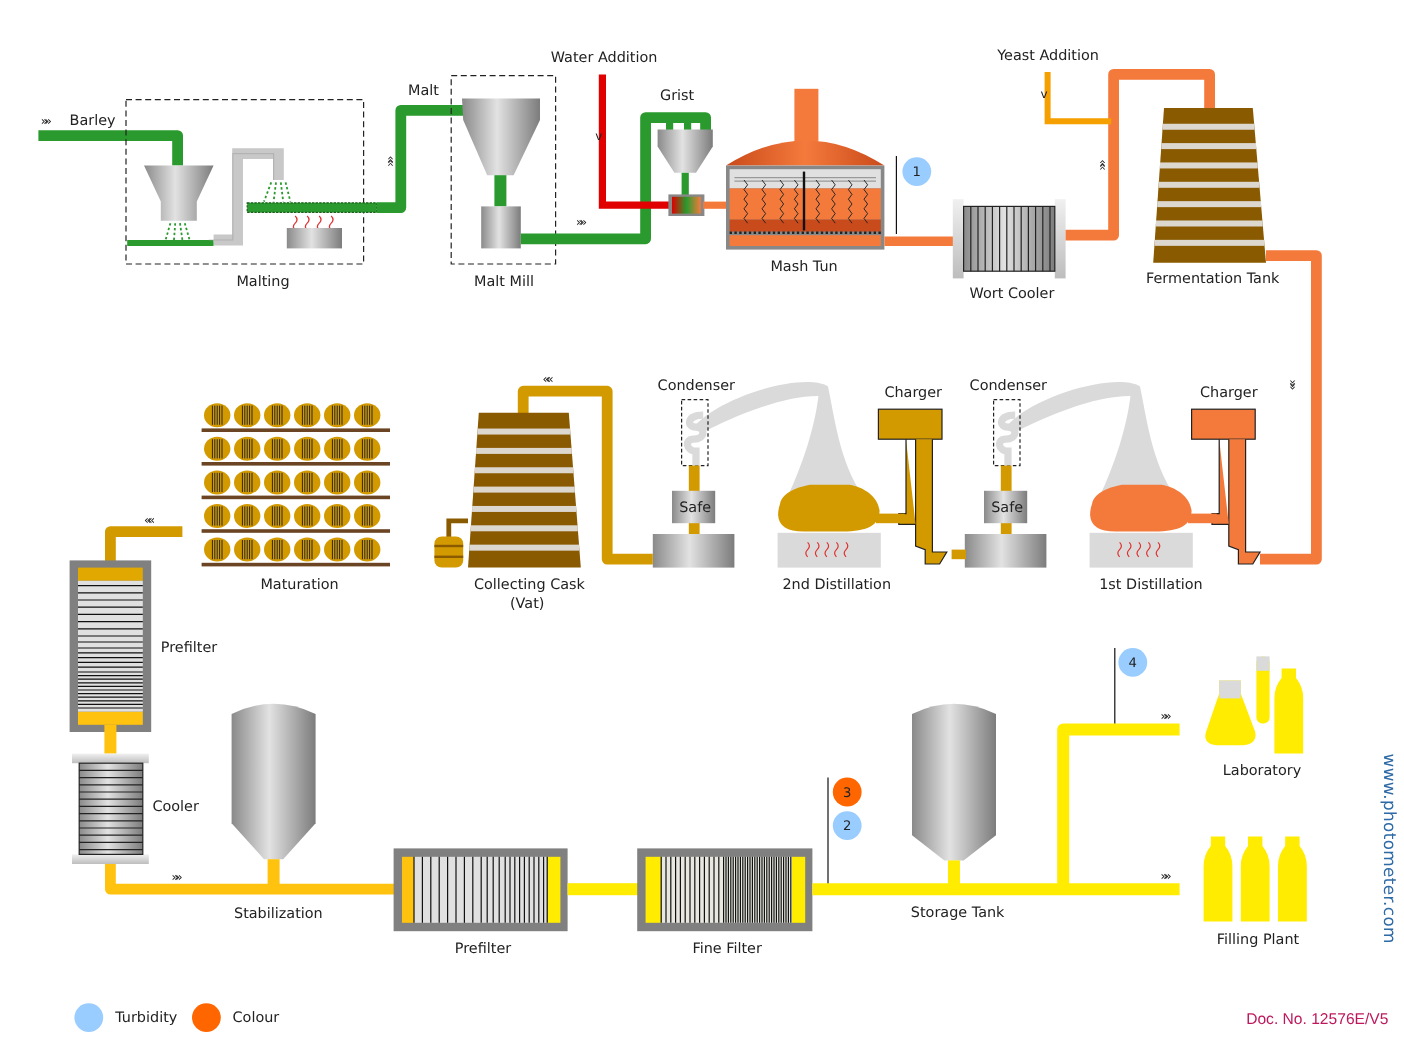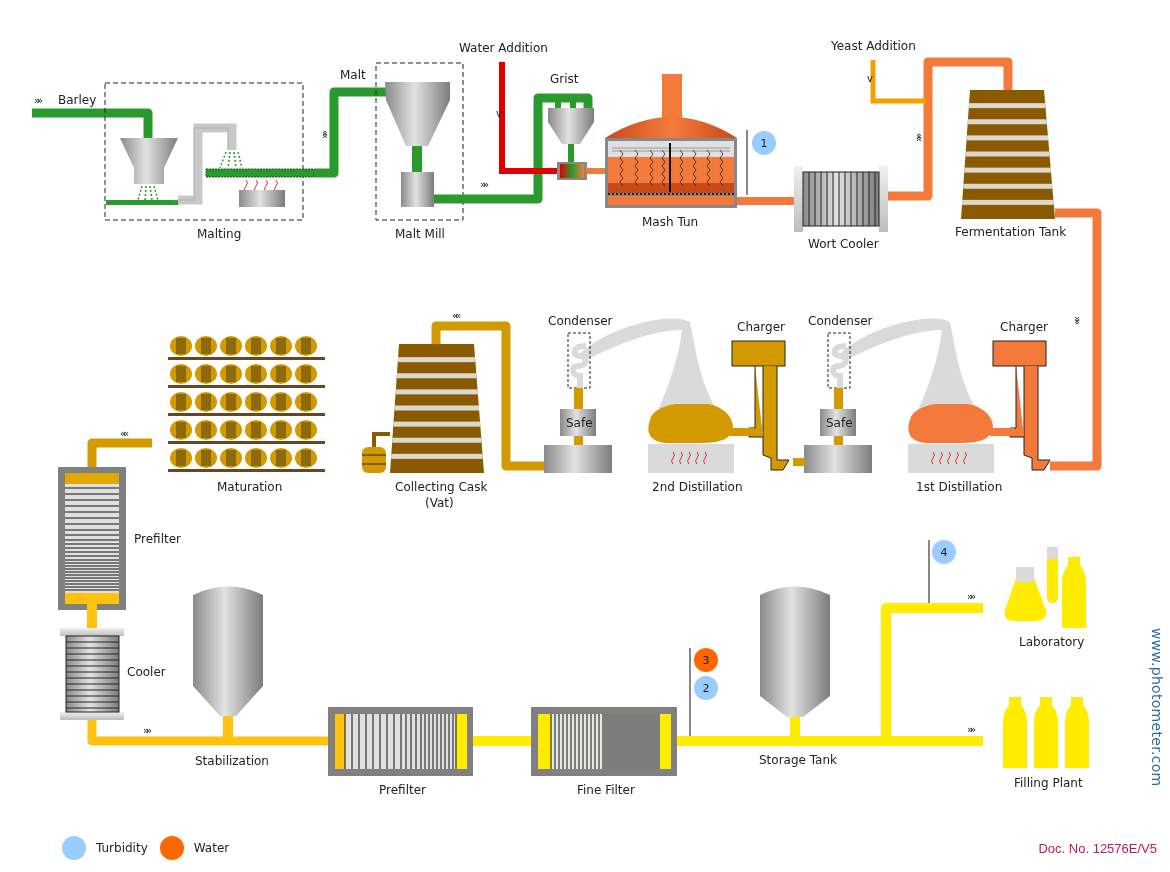--- a/index.html
+++ b/index.html
@@ -628,18 +628,18 @@
   <text class="lbl" x="1014" y="787">Filling Plant</text>
 </svg>
 
 <div class="legend">
   <div class="item">
     <span class="dot" style="background:#99ccff"></span>
     <span>Turbidity</span>
   </div>
   <div class="item">
     <span class="dot" style="background:#ff6600"></span>
-    <span>Water</span>
+    <span>Colour</span>
   </div>
 </div>
 
 <div class="docno">Doc. No. 12576E/V5</div>
 <div class="website">www.photometer.com</div>
 
 </body></html>

